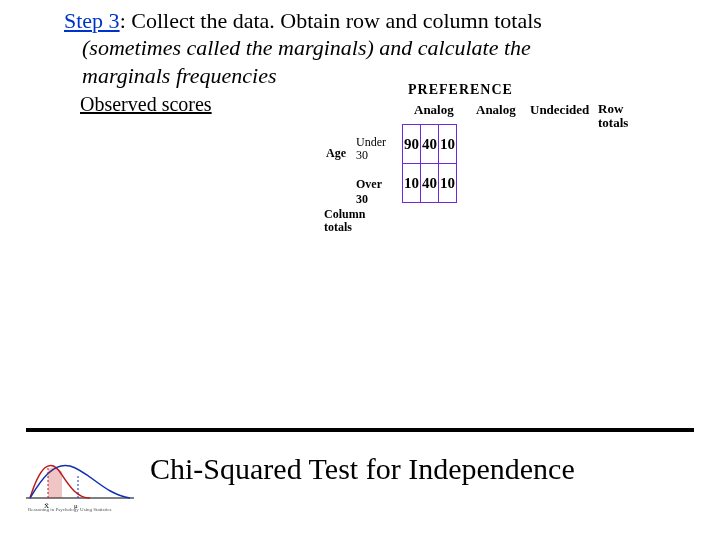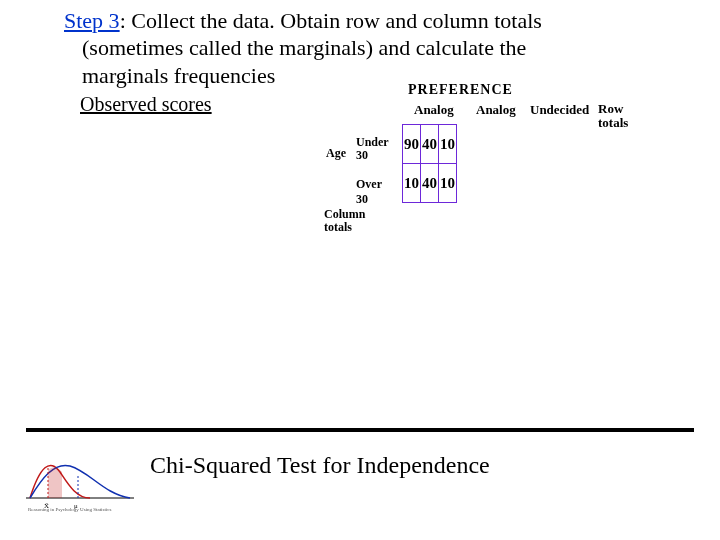--- a/index.html
+++ b/index.html
@@ -8,21 +8,21 @@
     width: 720px;
     height: 540px;
     font-family: "Times New Roman", serif;
     background: #fff;
     position: relative;
     overflow: hidden;
   }
   .content { padding: 8px 12px 0 64px; }
   .step-line { font-size: 22px; color: #000; }
   .step-label { color: #0033cc; text-decoration: underline; }
-  .sub-line { font-size: 22px; color: #000; margin-left: 18px; line-height: 1.25; }
+  .sub-line { font-size: 22px; color: #000; margin-left: 18px; line-height: 1.25; font-style: italic; }
   .observed { font-size: 20px; color: #000; margin-left: 16px; margin-top: 4px; text-decoration: underline; }
 
   .table-area {
     position: absolute;
     left: 308px;
     top: 82px;
     font-family: "Times New Roman", serif;
   }
   .pref-title {
     position: absolute;
@@ -36,21 +36,21 @@
     position: absolute;
     top: 20px;
     font-size: 13px;
     font-weight: bold;
   }
   .ch-d { left: 106px; position:absolute; }
   .ch-a { left: 168px; position:absolute; }
   .ch-u { left: 222px; position:absolute; }
   .ch-rt { left: 290px; position:absolute; line-height: 1.05; }
   .age-label { position:absolute; top: 64px; left: 18px; font-size: 12px; font-weight: bold; }
-  .row1-label { position:absolute; top: 54px; left: 48px; font-size: 12px; font-weight: bold; line-height: 1.05;}
+  .row1-label { position:absolute; top: 54px; left: 48px; font-size: 12px; font-weight: normal; line-height: 1.05;}
   .row2-label { position:absolute; top: 95px; left: 48px; font-size: 12px; font-weight: bold; }
   .col-totals-label { position:absolute; top: 126px; left: 16px; font-size: 12px; font-weight: bold; line-height:1.05;}
 
   table.data {
     position: absolute;
     top: 42px;
     left: 94px;
     border-collapse: collapse;
   }
   table.data td {
@@ -68,21 +68,21 @@
     left: 26px;
     right: 26px;
     top: 428px;
     border-top: 4px solid #000;
   }
   .footer-title {
     position: absolute;
     top: 452px;
     left: 150px;
     right: 20px;
-    font-size: 24px;
+    font-size: 30px;
     color: #000;
   }
   .logo {
     position: absolute;
     left: 20px;
     top: 448px;
     width: 120px;
     height: 64px;
   }
 </style>

